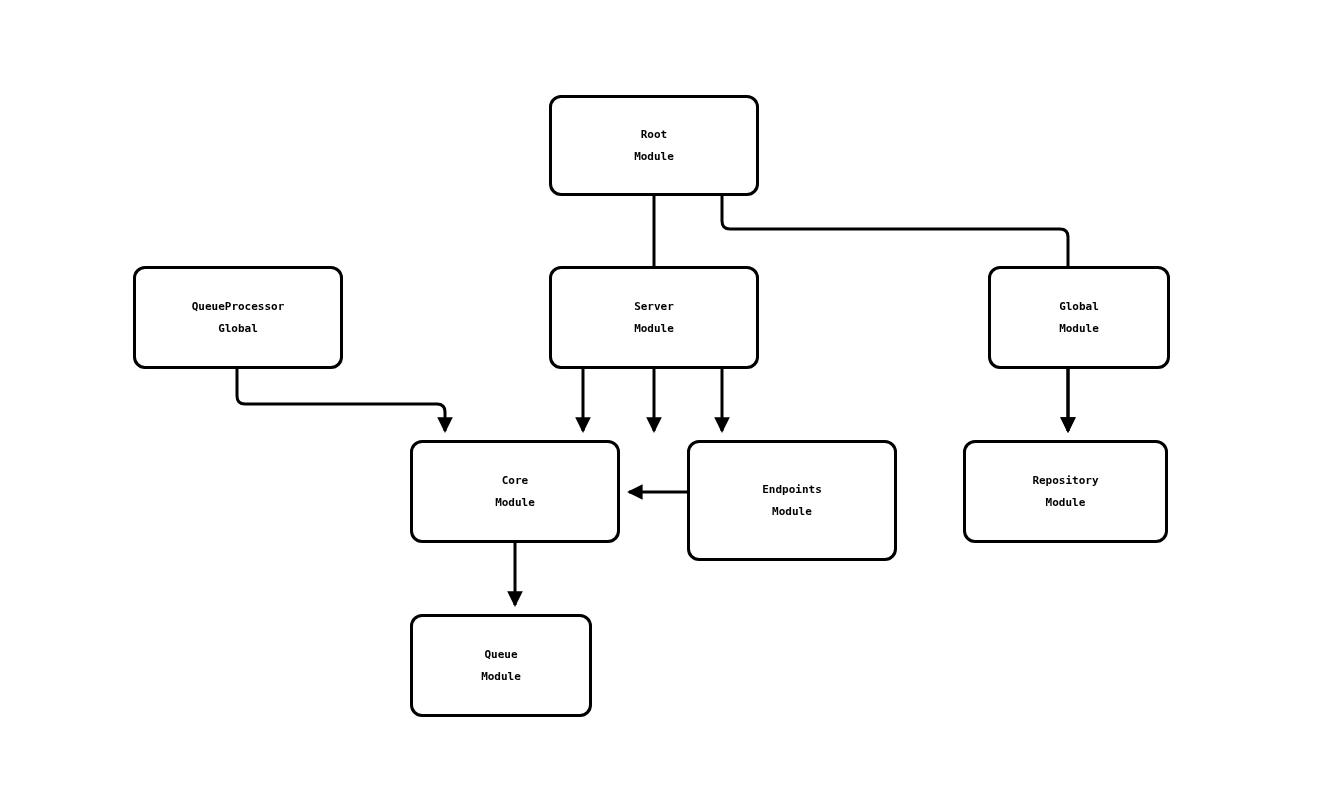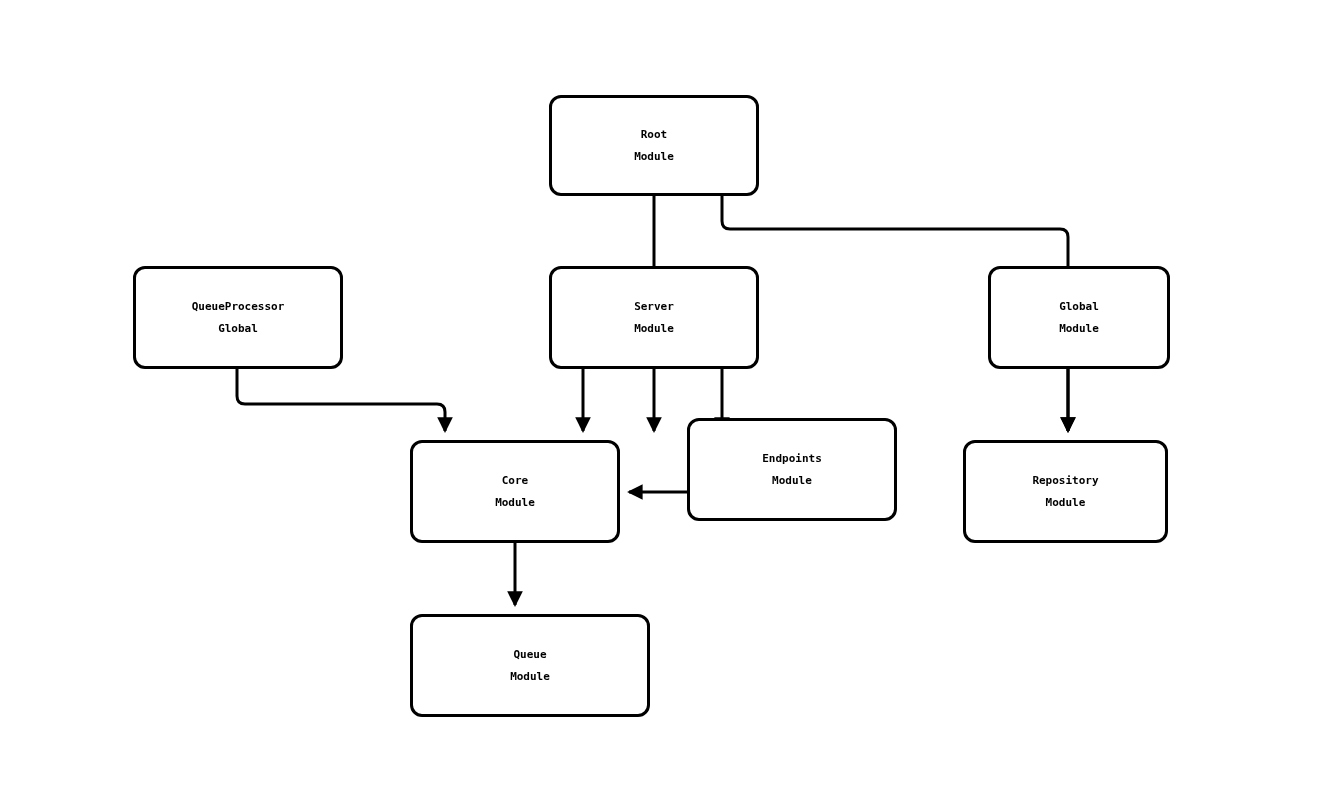--- a/index.html
+++ b/index.html
@@ -90,28 +90,28 @@
   <div class="node" style="left: 963px; top: 266px; width: 182px; height: 103px; margin-left: 25px;">
     <div class="node-label">Global
 Module</div>
   </div>
 
   <div class="node" style="left: 410px; top: 440px; width: 210px; height: 103px; justify-content: center;">
     <div class="node-label">Core
 Module</div>
   </div>
 
-  <div class="node" style="left: 687px; top: 418px; width: 210px; height: 103px;">
+  <div class="node" style="left: 687px; top: 440px; width: 210px; height: 121px;">
     <div class="node-label">Endpoints
 Module</div>
   </div>
 
   <div class="node" style="left: 963px; top: 440px; width: 205px; height: 103px;">
     <div class="node-label">Repository
 Module</div>
   </div>
 
-  <div class="node" style="left: 410px; top: 614px; width: 240px; height: 103px;">
+  <div class="node" style="left: 410px; top: 614px; width: 182px; height: 103px;">
     <div class="node-label">Queue
 Module</div>
   </div>
 
 </div>
 
 </body></html>

